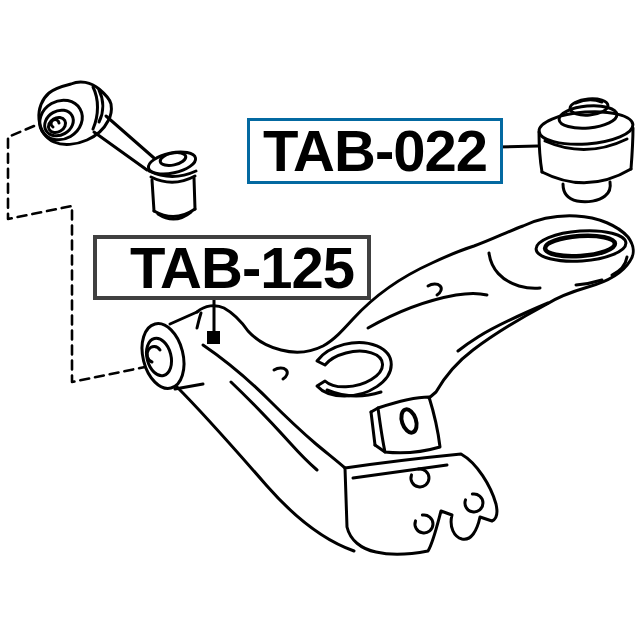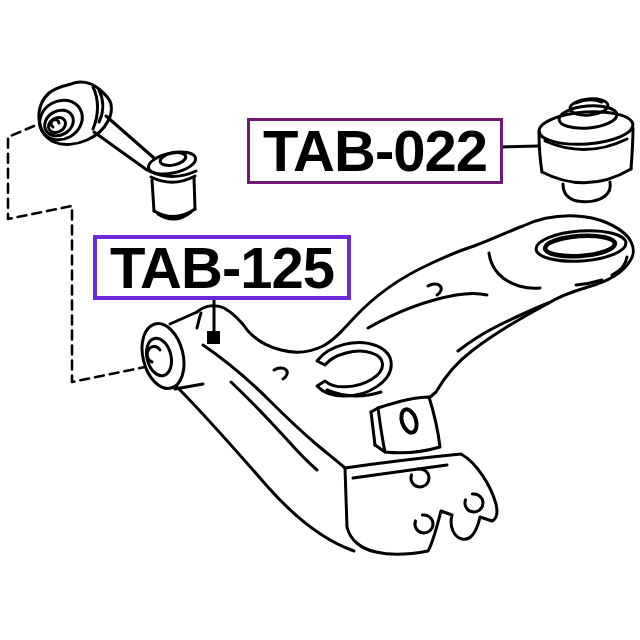--- a/index.html
+++ b/index.html
@@ -6,22 +6,22 @@
   #canvas{
     position:relative;width:640px;height:640px;background:#ffffff;
     overflow:hidden;font-family:"Liberation Sans",sans-serif;
   }
   #drawing{position:absolute;left:0;top:0;}
   .part-label{
     position:absolute;display:flex;align-items:center;justify-content:center;
     background:#ffffff;color:#000;font-weight:700;font-size:58px;
     letter-spacing:-1px;line-height:1;white-space:nowrap;
   }
-  #label-tab022{left:247px;top:118px;width:250px;height:60px;border:3px solid #701a75;}
-  #label-tab125{left:93px;top:235px;width:250px;height:57px;border:4px solid #6d28d9;}
+  #label-tab022{left:247px;top:118px;width:250px;height:60px;border:3px solid #0369a1;}
+  #label-tab125{left:93px;top:235px;width:250px;height:57px;border:4px solid #404040;padding-left:20px;}
 </style>
 </head>
 <body>
 
 <div id="canvas">
 
   <svg id="drawing" width="640" height="640" viewBox="0 0 640 640" fill="none" stroke="#000" stroke-width="3" stroke-linecap="round" stroke-linejoin="round">
 
     <path stroke-width="2.6" stroke-dasharray="9 6" d="M 34,126 L 8,137 L 8,219 L 72,206 L 72,382 L 145,367"></path>
 

